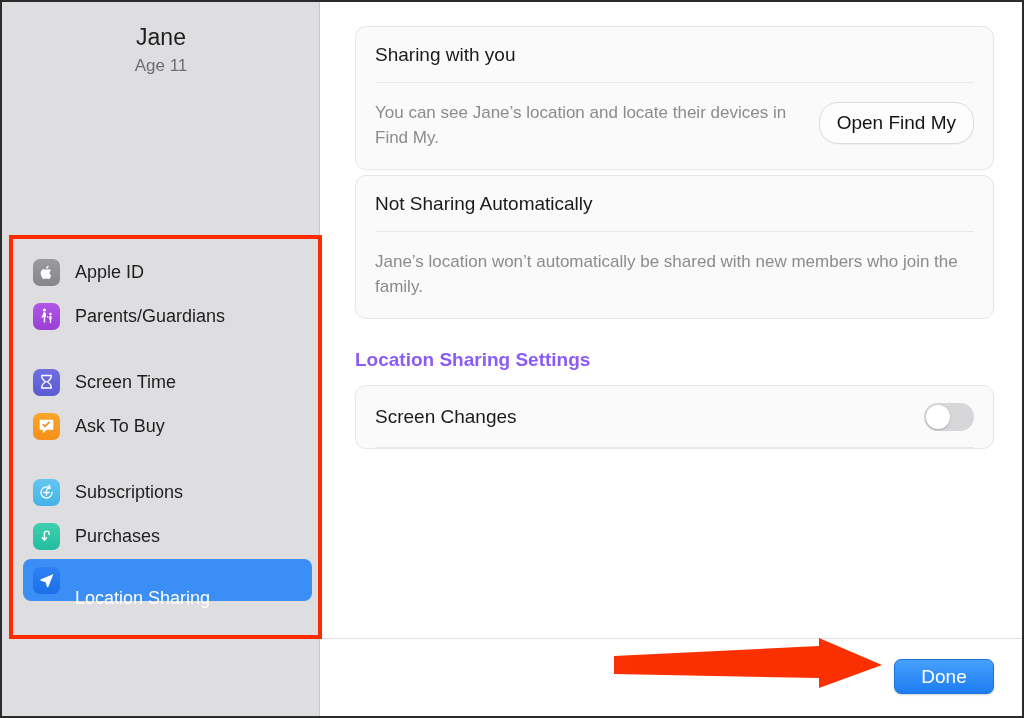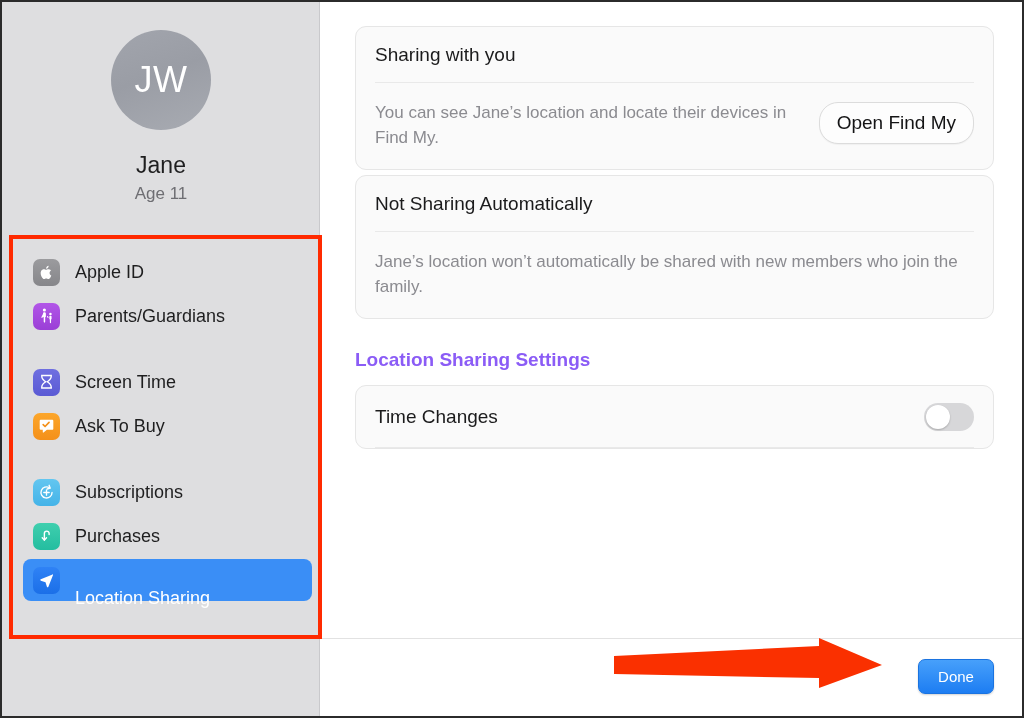--- a/index.html
+++ b/index.html
@@ -248,27 +248,27 @@
     top: 636px;
     height: 78px;
     background: #ffffff;
     border-top: 1px solid #e2e2e2;
   }
 
   #done-button {
     position: absolute;
     right: 28px;
     top: 20px;
-    width: 76px;
+    width: 100px;
     height: 35px;
     border-radius: 7px;
     background: linear-gradient(180deg,#47a0fb 0%,#1d7df2 100%);
     border: 1px solid #1a73e0;
     color: #ffffff;
-    font-size: 15px;
+    font-size: 19px;
     display: flex;
     align-items: center;
     justify-content: center;
     cursor: pointer;
     box-shadow: 0 1px 2px rgba(0,0,0,0.18);
   }
 
   #arrow {
     position: absolute;
     left: 612px;
@@ -279,23 +279,20 @@
   }
 </style>
 </head>
 <body>
 
 <div id="window">
 
   <div id="sidebar">
 
     <div id="profile">
-      <div id="avatar">
-        <span>JW</span>
-      </div>
       <div id="profile-name">Jane</div>
       <div id="profile-age">Age 11</div>
     </div>
 
     <div id="navlist">
 
       <div class="nav-item">
         <span class="nav-icon ic-appleid">
           <svg width="17" height="17" viewBox="0 0 24 24" fill="#ffffff">
             <path d="M16.3 12.6c0-2.3 1.9-3.4 2-3.5-1.1-1.6-2.8-1.8-3.4-1.8-1.4-.15-2.8.85-3.5.85-.72 0-1.86-.83-3.06-.81-1.57.02-3.02.91-3.83 2.32-1.63 2.83-.42 7.02 1.17 9.32.78 1.12 1.7 2.38 2.92 2.34 1.17-.05 1.61-.76 3.03-.76 1.41 0 1.82.76 3.06.73 1.26-.02 2.06-1.14 2.83-2.27.89-1.3 1.26-2.56 1.28-2.63-.03-.01-2.46-.94-2.49-3.74z"></path>
@@ -395,21 +392,21 @@
         <div class="card-sep"></div>
         <div class="card-body">
           <div class="card-desc">Jane’s location won’t automatically be shared with new members who join the family.</div>
         </div>
       </div>
 
       <div class="section-heading">Location Sharing Settings</div>
 
       <div class="card">
         <div class="row-toggle">
-          <span class="row-label">Time Changes</span>
+          <span class="row-label">Screen Changes</span>
           <span class="switch">
             <span class="knob"></span>
           </span>
         </div>
         <div class="card-sep"></div>
       </div>
 
     </div>
 
     <div id="footer">

